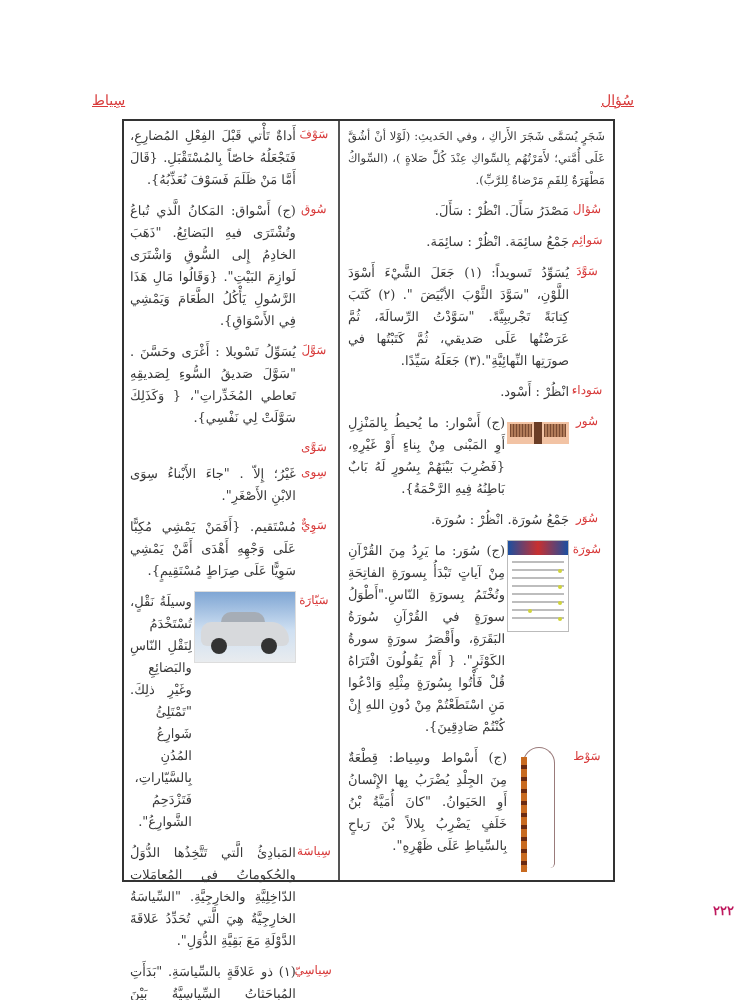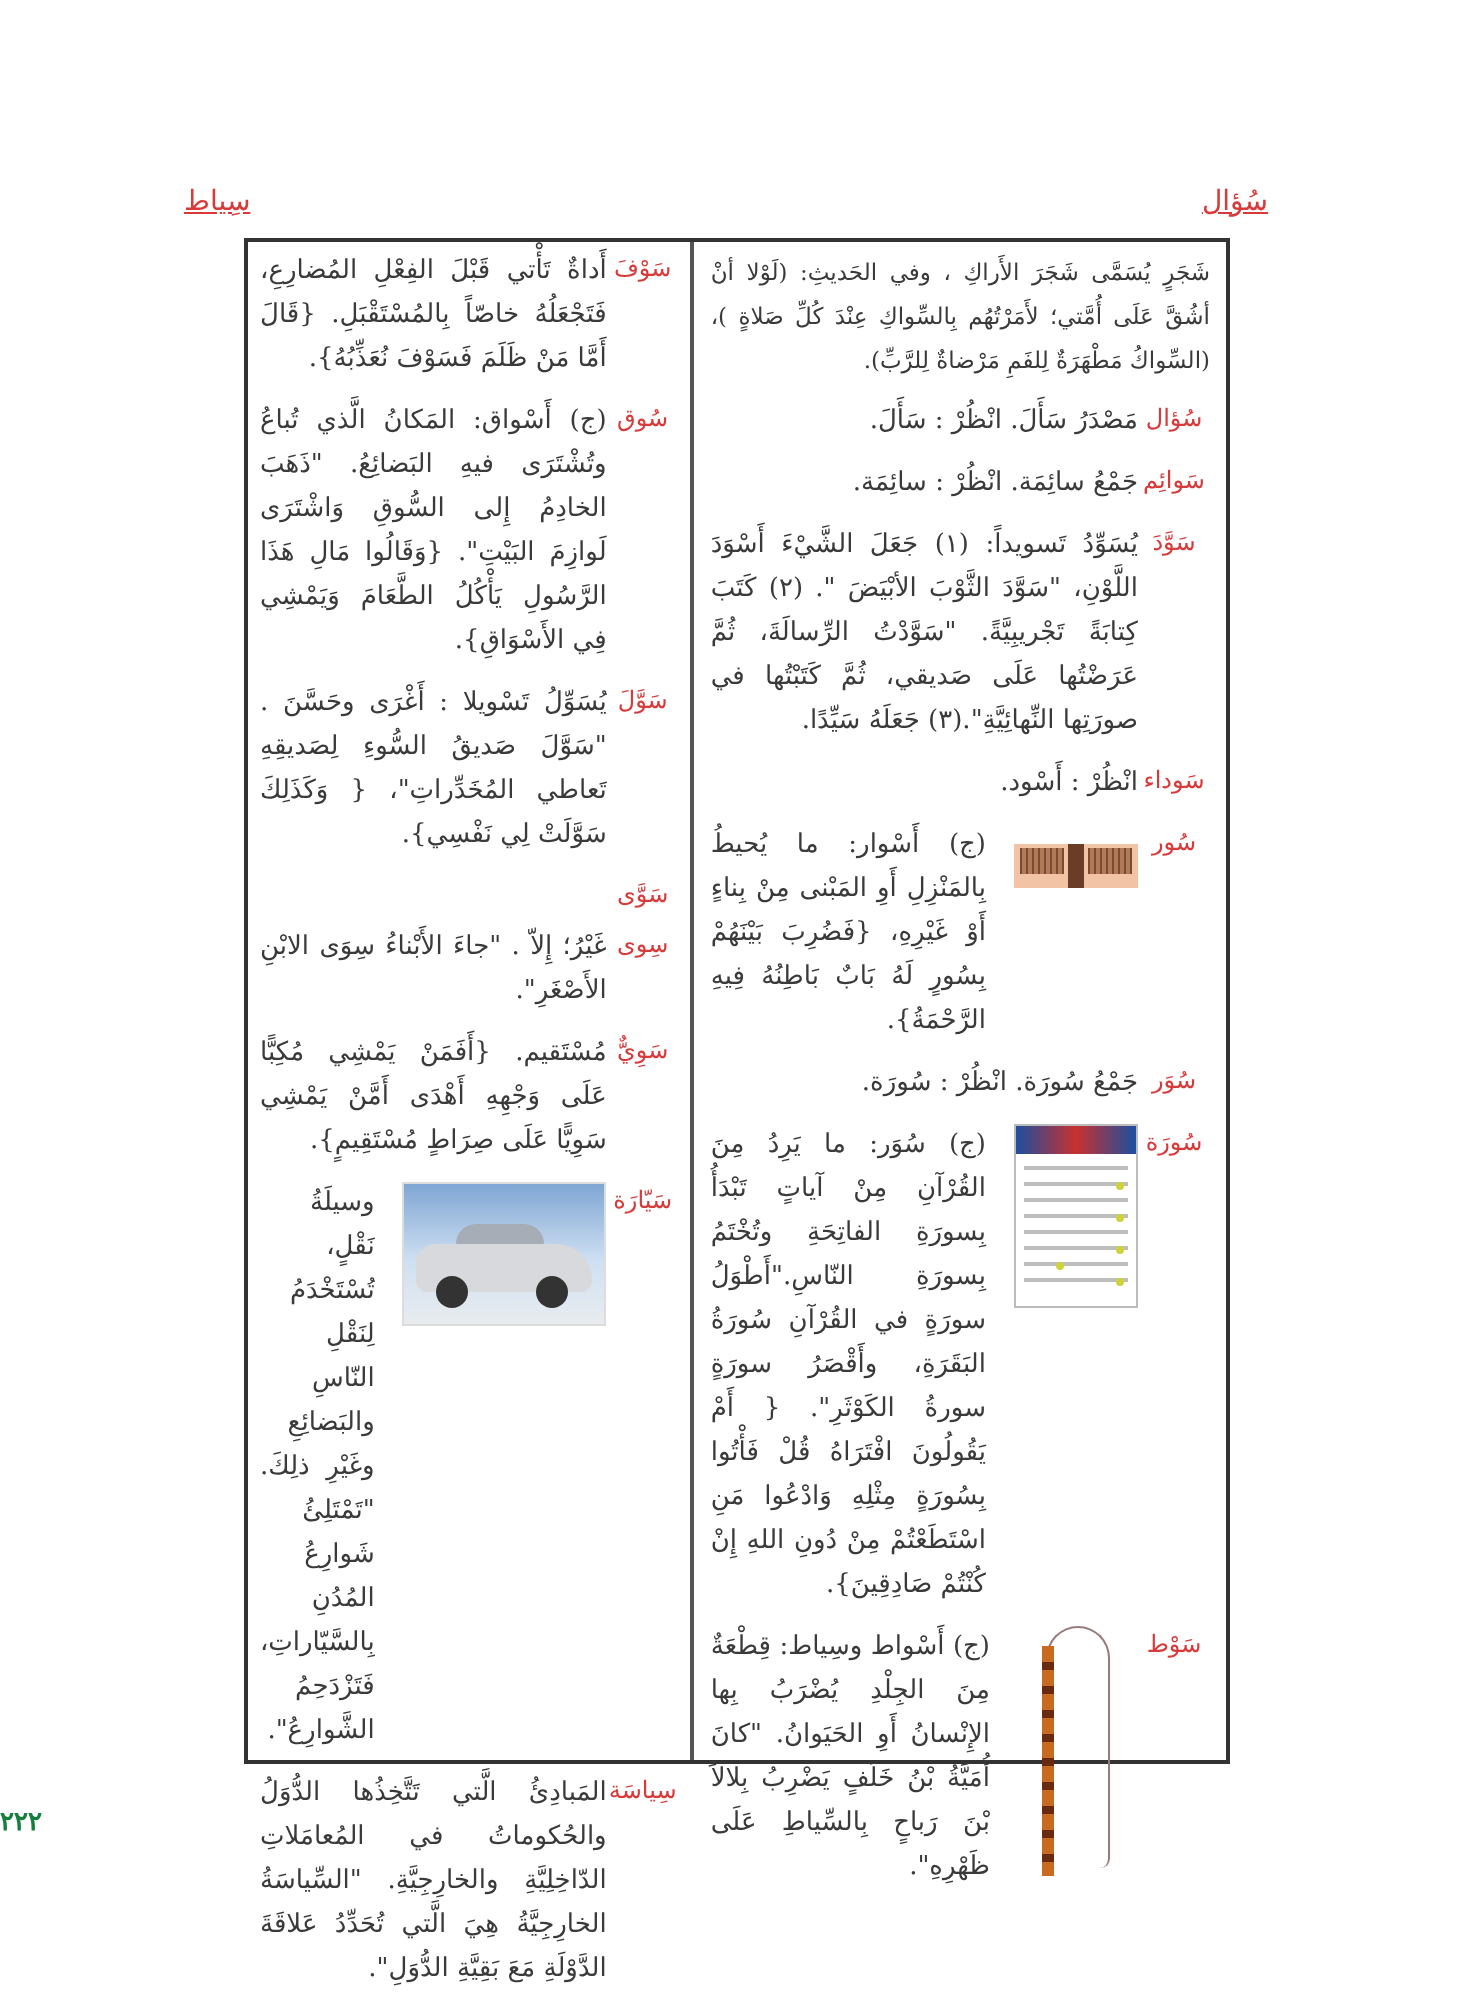--- a/index.html
+++ b/index.html
@@ -10,38 +10,38 @@
     .guide-left { left: 92px; }
     .frame { position: absolute; left: 122px; top: 119px; width: 493px; height: 763px;
              border: 2px solid #333; box-sizing: border-box; display: flex; flex-direction: row-reverse; }
     .col { box-sizing: border-box; height: 100%; position: relative; }
     .col-right { width: 288px; border-left: 2px solid #555; padding: 4px 8px 0 8px; }
     .col-left { width: 224px; padding: 4px 6px 0 6px; }
     .entry { display: flex; flex-direction: row-reverse; align-items: flex-start; margin-bottom: 9px; }
     .hw { width: 36px; flex: 0 0 36px; color: #d83a3a; font-size: 12px; text-align: center; padding-top: 2px; direction: rtl; }
     .def { flex: 1; direction: rtl; text-align: justify; font-size: 13px; line-height: 22px; color: #3a3a3a; }
     .cont { direction: rtl; text-align: justify; font-size: 11.5px; line-height: 22px; color: #3a3a3a; margin-bottom: 9px; padding-right: 0; }
-    .with-img { display: flex; flex-direction: row-reverse; gap: 14px; }
+    .with-img { display: flex; flex-direction: row-reverse; gap: 2px; }
     .with-img .txt { flex: 1; }
     .pic { flex: 0 0 auto; }
     .fence { width: 62px; height: 22px; margin-top: 10px; background: #f2c3a4; position: relative; }
     .fence .bar { position: absolute; top: 2px; height: 13px; background: repeating-linear-gradient(90deg, #7a4b32 0 1px, #b07a58 1px 3px); }
     .fence .door { position: absolute; left: 27px; top: 0; width: 8px; height: 22px; background: #6b3d26; }
     .quran { width: 60px; height: 90px; border: 1px solid #bbb; background: #fff; position: relative; }
     .quran .head { height: 14px; background: linear-gradient(90deg, #1c4fa0, #c83030, #1c4fa0); }
     .quran .line { height: 2px; margin: 6px 4px 0 4px; background: #bdbdbd; }
     .quran .dot { position: absolute; width: 4px; height: 4px; border-radius: 50%; background: #cfd33a; }
     .car { width: 100px; height: 70px; background: linear-gradient(#7fa6d4 0%, #cfe0f2 55%, #e9ecef 100%); position: relative; border: 1px solid #ddd; }
     .car .body { position: absolute; left: 6px; right: 6px; bottom: 16px; height: 24px; background: #d7d9dc; border-radius: 10px 18px 6px 6px; }
     .car .roof { position: absolute; left: 26px; right: 30px; bottom: 36px; height: 14px; background: #a6adb6; border-radius: 10px 10px 0 0; }
     .car .wheel { position: absolute; bottom: 8px; width: 16px; height: 16px; border-radius: 50%; background: #333; }
     .whip { width: 60px; height: 130px; position: relative; }
     .whip .handle { position: absolute; left: 12px; top: 10px; width: 6px; height: 115px; background: repeating-linear-gradient(180deg, #c86a20 0 8px, #6a2a12 8px 12px); }
     .whip .lash { position: absolute; left: 14px; top: 0; width: 30px; height: 120px; border: 1px solid #9a7b7b; border-radius: 20px 20px 6px 6px; border-bottom: none; }
-    .pagenum { position: absolute; top: 903px; left: 0; width: 734px; text-align: left; font-size: 13px; font-weight: bold; color: #15803d; }
+    .pagenum { position: absolute; top: 903px; left: 0; width: 734px; text-align: right; font-size: 13px; font-weight: bold; color: #be185d; }
   </style>
 </head>
 <body>
 
 <div class="guide guide-right">سُؤال</div>
 <div class="guide guide-left">سِياط</div>
 
 <div class="frame">
 
   <div class="col col-right">

